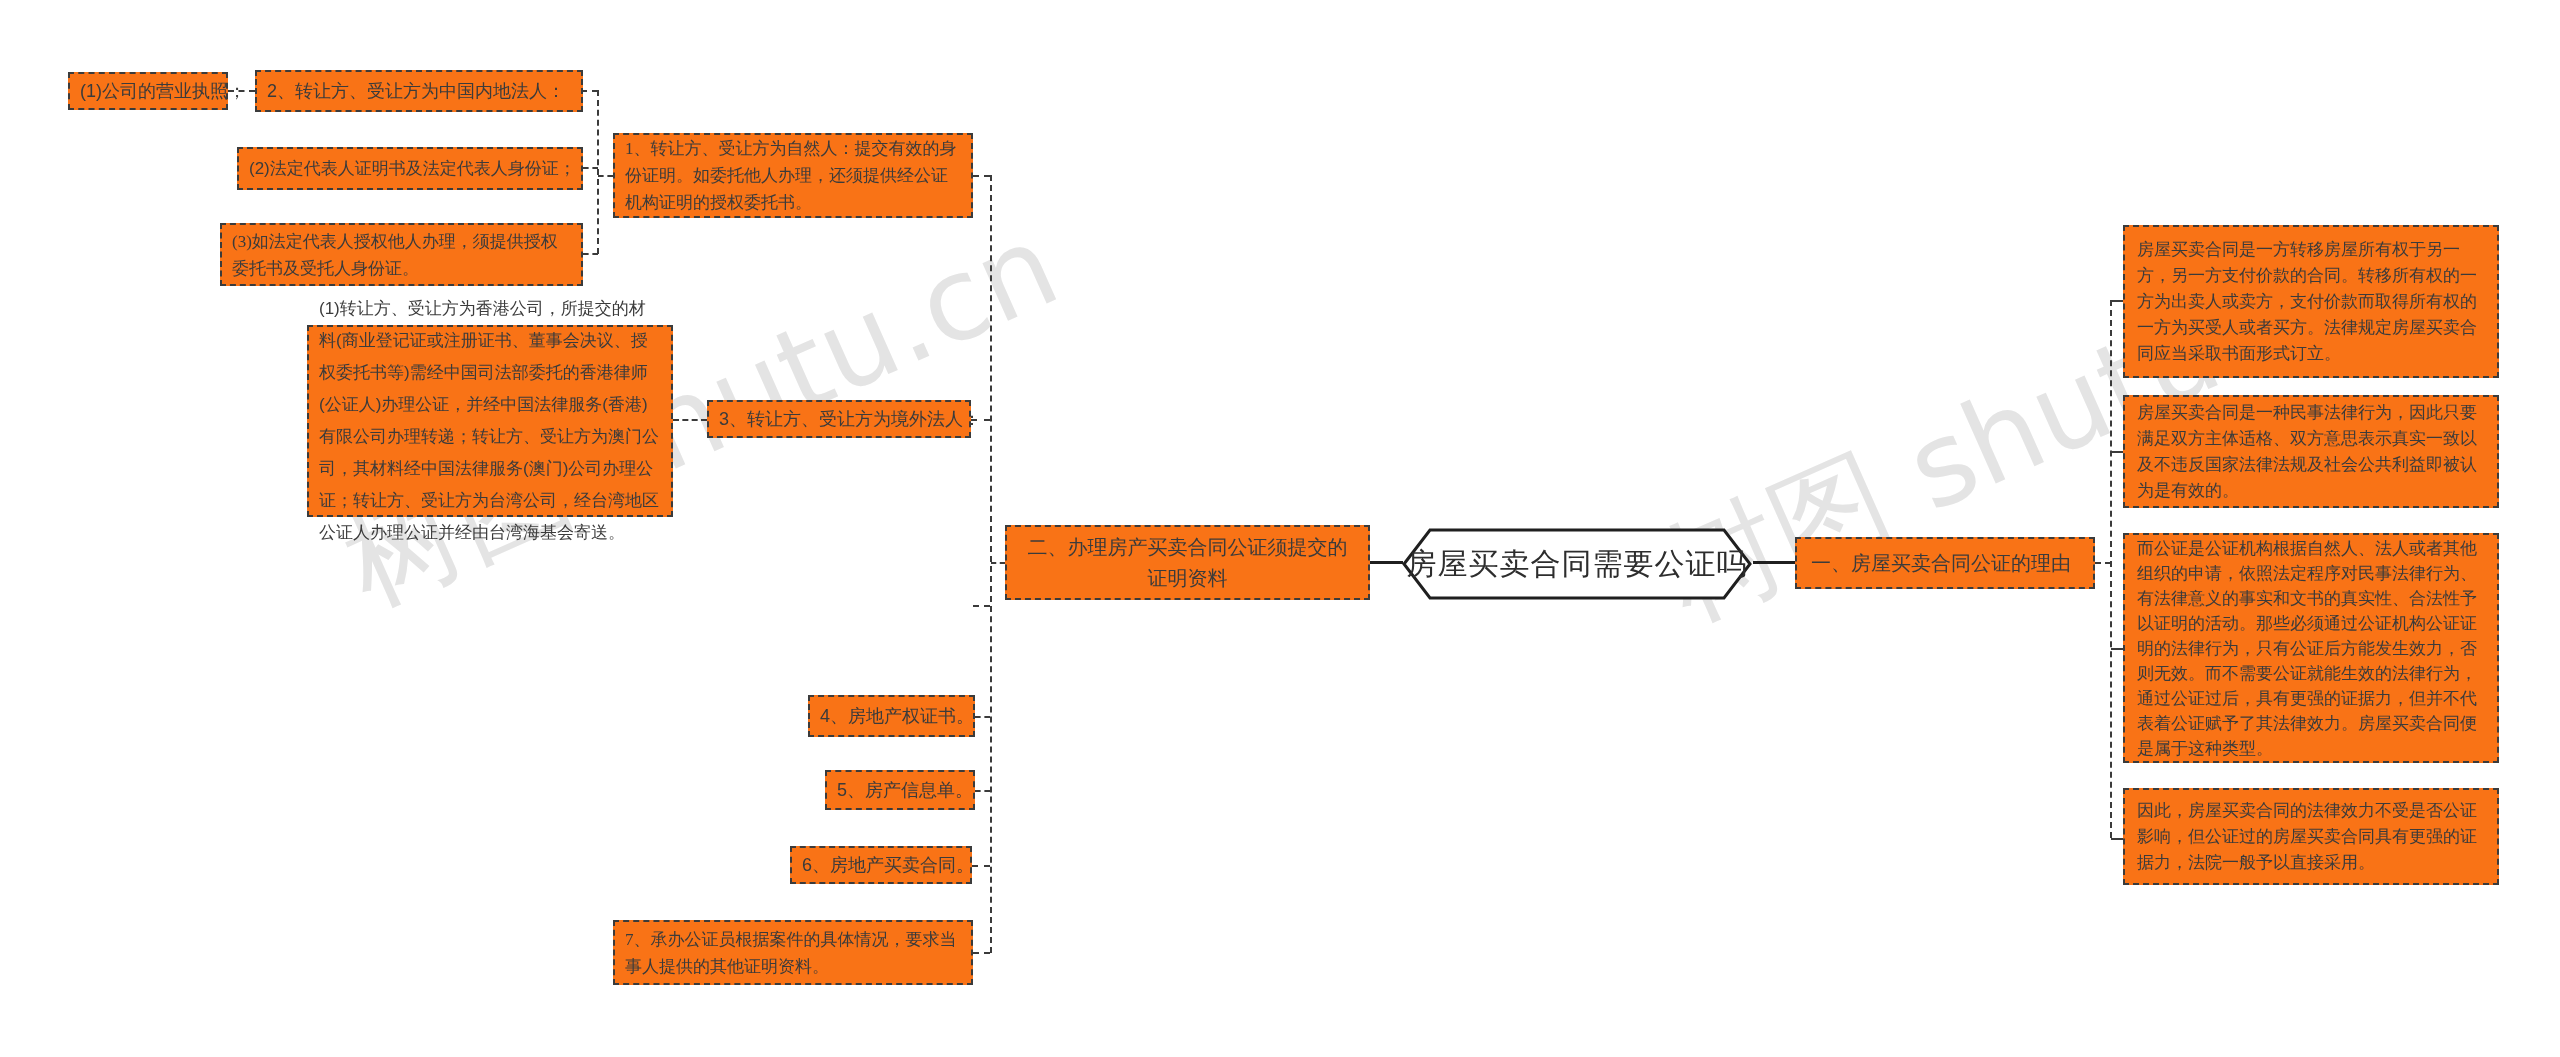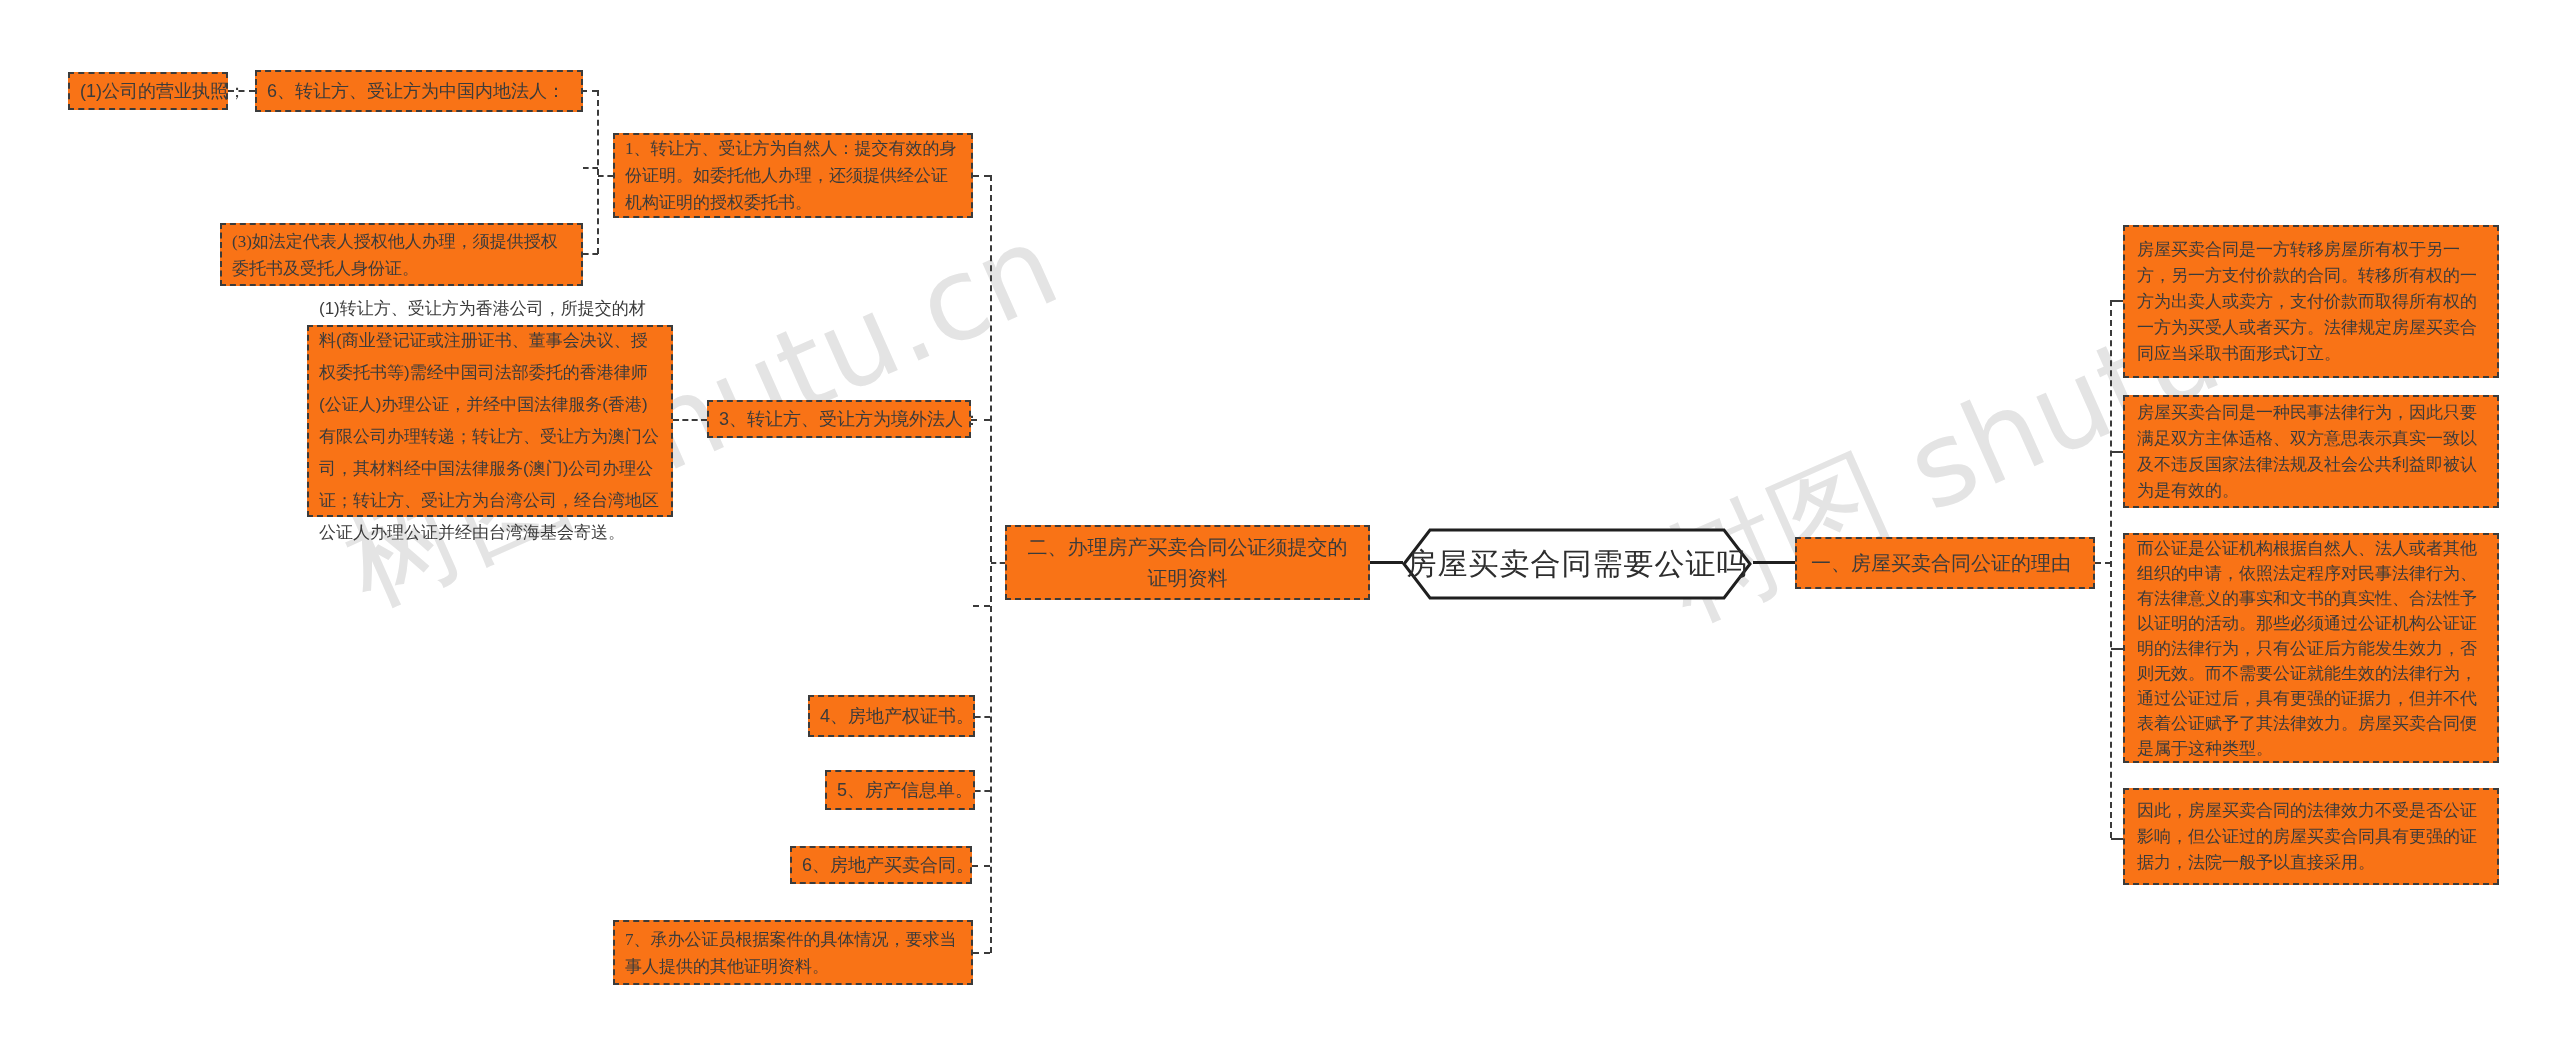--- a/index.html
+++ b/index.html
@@ -69,22 +69,23 @@
 
   <div class="hline" style="left:2095px;top:562px;width:16px;"></div>
   <div class="vline" style="left:2110px;top:300px;height:538px;"></div>
   <div class="hline" style="left:2111px;top:300px;width:12px;"></div>
   <div class="hline" style="left:2111px;top:451px;width:12px;"></div>
   <div class="hline" style="left:2111px;top:648px;width:12px;"></div>
   <div class="hline" style="left:2111px;top:838px;width:12px;"></div>
 
   <div class="box oneline" style="left:68px;top:72px;width:160px;height:38px;">(1)公司的营业执照；</div>
 
-  <div class="box oneline" style="left:255px;top:70px;width:328px;height:42px;">6、转让方、受让方为中国内地法人：</div>
+  <div class="box oneline" style="left:255px;top:70px;width:328px;height:42px;">2、转让方、受让方为中国内地法人：</div>
 
+  <div class="box oneline" style="left:237px;top:147px;width:346px;height:43px;font-size:17px;">(2)法定代表人证明书及法定代表人身份证；</div>
 
   <div class="box lh27" style="left:220px;top:223px;width:363px;height:63px;">(3)如法定代表人授权他人办理，须提供授权委托书及受托人身份证。</div>
 
   <div class="box lh27" style="left:613px;top:133px;width:360px;height:85px;">1、转让方、受让方为自然人：提交有效的身份证明。如委托他人办理，还须提供经公证机构证明的授权委托书。</div>
 
   <div class="box lh24" style="left:307px;top:325px;width:366px;height:192px;">(1)转让方、受让方为香港公司，所提交的材料(商业登记证或注册证书、董事会决议、授权委托书等)需经中国司法部委托的香港律师(公证人)办理公证，并经中国法律服务(香港)有限公司办理转递；转让方、受让方为澳门公司，其材料经中国法律服务(澳门)公司办理公证；转让方、受让方为台湾公司，经台湾地区公证人办理公证并经由台湾海基会寄送。</div>
 
   <div class="box oneline" style="left:707px;top:400px;width:264px;height:38px;">3、转让方、受让方为境外法人：</div>
 
 

